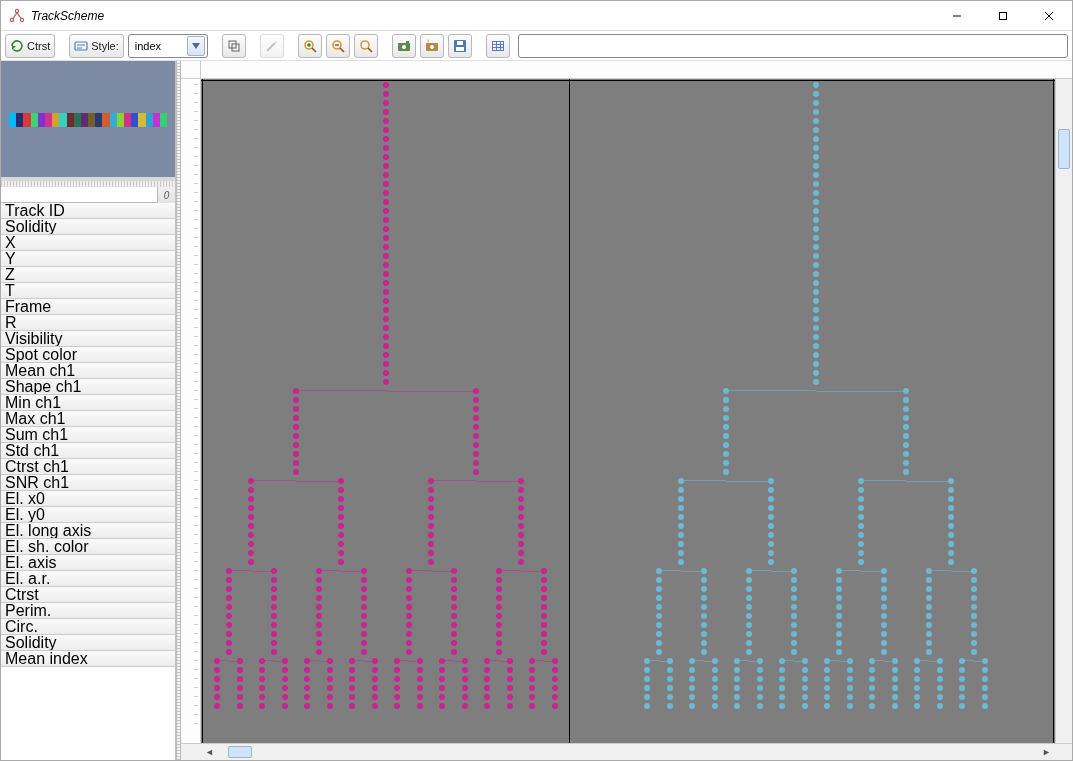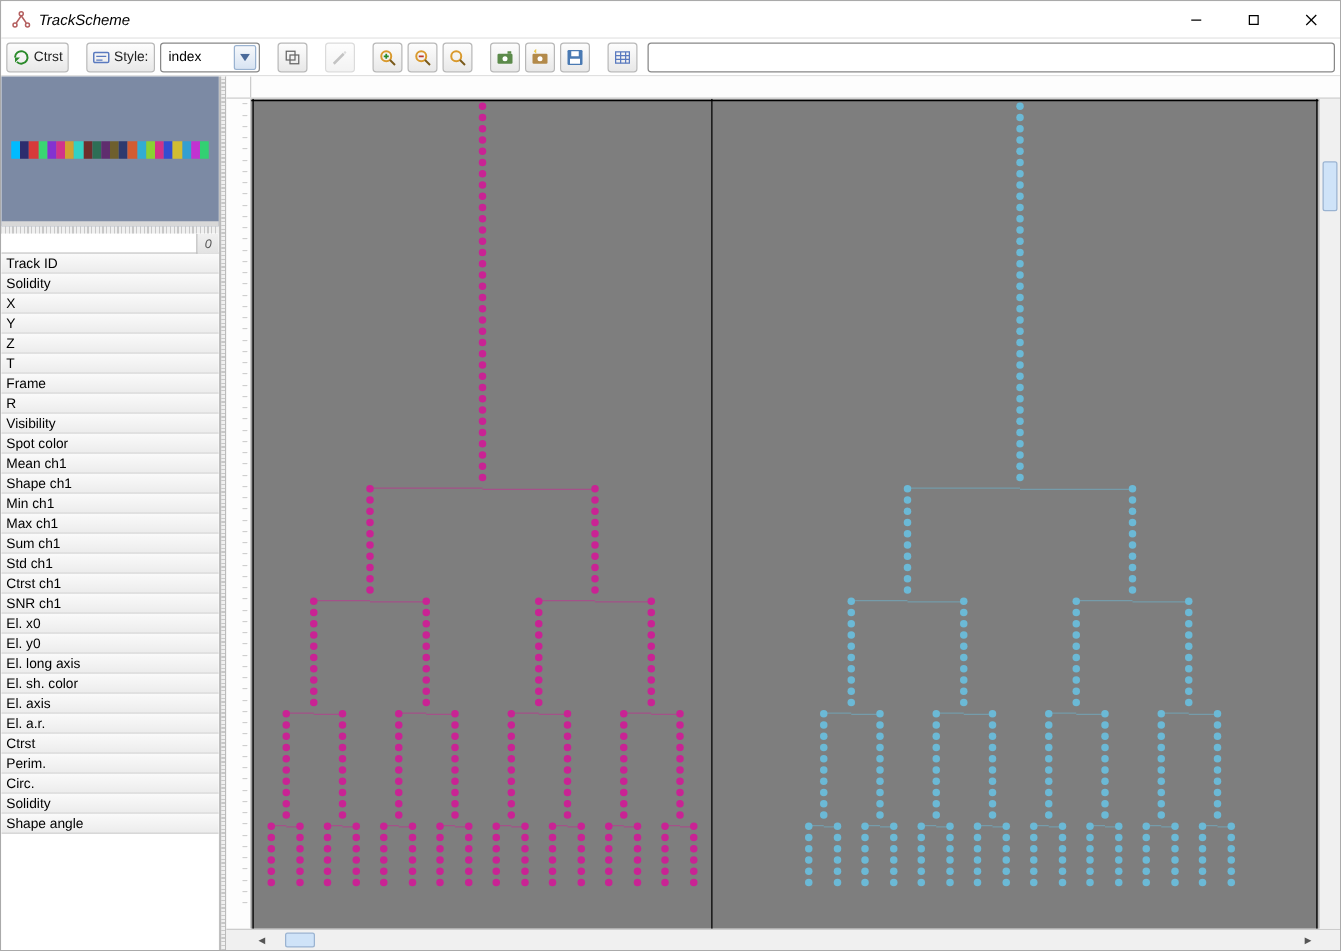--- a/index.html
+++ b/index.html
@@ -138,21 +138,21 @@
     display:flex;align-items:center;justify-content:center;
     font-style: italic;
     color:#555;
   }
   .feat-row {
     height:16px;
     display:flex; align-items:center;
     padding:0 4px;
     border-bottom:1px solid #ccc;
     background:linear-gradient(#fafafa,#ececec);
-    font-size:11px;
+    font-size:16px;
     color:#000;
     white-space:nowrap; overflow:hidden;
   }
 
   .splitter-v {
     width:5px;
     background: repeating-linear-gradient(0deg,#c8c8c8,#c8c8c8 1px,#f0f0f0 1px,#f0f0f0 3px);
     border-left:1px solid #bbb;
     border-right:1px solid #bbb;
   }
@@ -452,21 +452,21 @@
             <div class="feat-row">El. x0</div>
             <div class="feat-row">El. y0</div>
             <div class="feat-row">El. long axis</div>
             <div class="feat-row">El. sh. color</div>
             <div class="feat-row">El. axis</div>
             <div class="feat-row">El. a.r.</div>
             <div class="feat-row">Ctrst</div>
             <div class="feat-row">Perim.</div>
             <div class="feat-row">Circ.</div>
             <div class="feat-row">Solidity</div>
-            <div class="feat-row">Shape angle</div>
+            <div class="feat-row">Mean index</div>
           </div>
       </div>
     </div>
     <div class="splitter-v"></div>
     <div class="main-pane">
       <div class="ruler-top">
         <div class="corner"></div>
         <div class="rest"></div>
       </div>
       <div class="grid-area">

